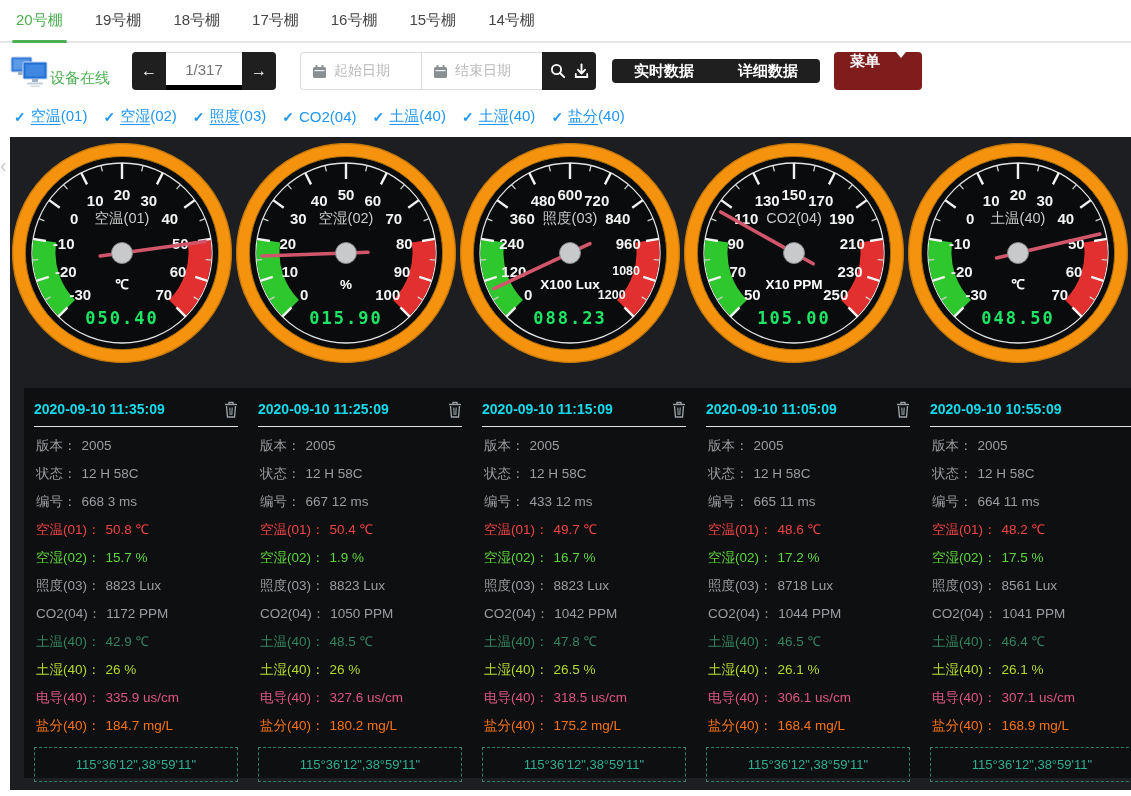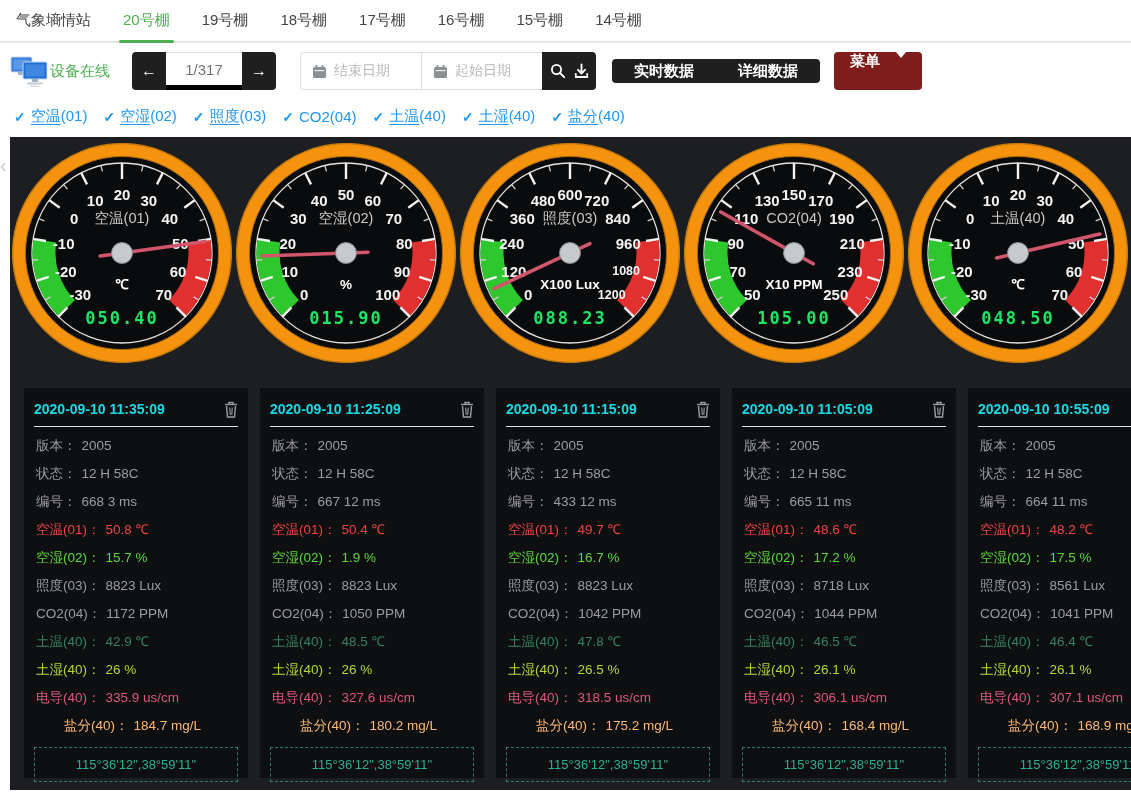--- a/index.html
+++ b/index.html
@@ -6,21 +6,21 @@
   body{width:1131px;height:796px;overflow:hidden;font-family:"Liberation Sans",sans-serif;position:relative;}
 
   
   .tabbar{display:flex;align-items:stretch;height:41px;border-bottom:2px solid #e6e6e6;background:#fff;}
   .tab{display:flex;align-items:center;padding:0 16px;font-size:15px;color:#454545;cursor:pointer;position:relative;white-space:nowrap;}
   .tab.active{color:#4caf50;}
   .tab.active::after{content:"";position:absolute;left:12px;right:12px;bottom:-2px;height:3px;background:#4caf50;border-radius:2px;}
 
   
   .toolbar{height:56px;display:flex;align-items:center;padding-left:10px;}
-  .device{display:flex;align-items:center;gap:0;width:112px;}
+  .device{display:flex;align-items:flex-end;gap:0;width:112px;}
   .device-label{color:#4caf50;font-size:15px;}
   .pager{display:flex;margin-left:10px;height:38px;}
   .pager-btn{width:34px;background:#1f1f1f;color:#fff;border:none;display:flex;align-items:center;justify-content:center;font-size:16px;cursor:pointer;}
   .pager-btn.left{border-radius:4px 0 0 4px;}
   .pager-btn.right{border-radius:0 4px 4px 0;}
   .pager-display{width:76px;border-top:1px solid #dcdcdc;border-bottom:5px solid #000000;display:flex;align-items:center;justify-content:center;font-size:15px;color:#737373;background:#fff;}
   .dates{display:flex;margin-left:24px;height:38px;border:1px solid #dcdcdc;border-right:none;border-radius:4px 0 0 4px;box-sizing:border-box;}
   .date-input{width:108px;display:flex;align-items:center;gap:8px;padding-left:12px;cursor:text;}
   .date-input + .date-input{border-left:1px solid #dcdcdc;}
   .date-placeholder{color:#b9b9b9;font-size:14px;}
@@ -33,46 +33,45 @@
 
   
   .filters{display:flex;gap:16px;padding:8px 0 9px 14px;align-items:center;height:19px;}
   .filter{display:flex;align-items:center;gap:5px;color:#2196f3;font-size:15px;cursor:pointer;white-space:nowrap;}
   .filter .check{font-weight:bold;font-size:14px;}
   .filter .uline{text-decoration:underline;text-underline-offset:3px;}
 
   
   .panel{margin-left:10px;margin-top:2px;height:653px;background:#1c1e21;overflow:hidden;position:relative;}
   .gauges-row{display:flex;gap:4px;padding:6px 0 0 2px;}
-  .cards-row{display:flex;gap:12px;padding:25px 0 0 14px;}
+  .cards-row{display:flex;gap:0;padding:25px 0 0 14px;}
 
   
   .card{width:224px;min-width:224px;height:390px;background:#0e0f11;box-sizing:border-box;position:relative;}
   .card-header{height:34px;margin:0 10px;display:flex;align-items:center;justify-content:space-between;border-bottom:1px solid #dfe3e6;padding-top:4px;}
   .card-time{color:#17d9e9;font-weight:bold;font-size:14px;}
   .trash-btn{background:none;border:none;cursor:pointer;padding:0;display:flex;}
   .card-rows{padding:12px 12px 0;}
   .crow{height:14px;line-height:14px;margin-bottom:14px;font-size:13.5px;white-space:nowrap;}
   .crow .val{margin-left:5px;}
   .c-gray{color:#9b9da0;}
   .c-magenta{color:#ef4444;}
   .c-green{color:#5cd63e;}
   .c-teal{color:#35825e;}
   .c-ygreen{color:#b3d832;}
   .c-pink{color:#de5680;}
-  .c-pale{color:#fdba74;margin-left:28px;}
+  .c-pale{color:#f97316;}
   .gps-box{margin:8px 10px 0;border:1px dashed #2c7f66;color:#2fae92;text-align:center;padding:9px 2px;font-size:13px;white-space:nowrap;overflow:hidden;}
 
   .left-chevron{position:absolute;left:0;top:155px;color:#c9c9c9;font-size:20px;line-height:20px;cursor:pointer;width:10px;}
 </style>
 </head>
 <body>
 
 <div class="tabbar">
-    <div class="tab">气象墒情站</div>
     <div class="tab active">20号棚</div>
     <div class="tab">19号棚</div>
     <div class="tab">18号棚</div>
     <div class="tab">17号棚</div>
     <div class="tab">16号棚</div>
     <div class="tab">15号棚</div>
     <div class="tab">14号棚</div>
   </div>
 
 <div class="toolbar">
@@ -97,30 +96,30 @@
   </div>
 
   <div class="dates">
     <div class="date-input">
       <svg width="13" height="13" viewBox="0 0 13 13">
         <rect x="0" y="2" width="13" height="11" rx="1.5" fill="#8a8f94"></rect>
         <rect x="2.5" y="0" width="2" height="3.5" rx="0.8" fill="#8a8f94"></rect>
         <rect x="8.5" y="0" width="2" height="3.5" rx="0.8" fill="#8a8f94"></rect>
         <rect x="1.5" y="5" width="10" height="1.2" fill="#fff" opacity="0.85"></rect>
       </svg>
-      <span class="date-placeholder">结束日期</span>
+      <span class="date-placeholder">起始日期</span>
     </div>
     <div class="date-input">
       <svg width="13" height="13" viewBox="0 0 13 13">
         <rect x="0" y="2" width="13" height="11" rx="1.5" fill="#8a8f94"></rect>
         <rect x="2.5" y="0" width="2" height="3.5" rx="0.8" fill="#8a8f94"></rect>
         <rect x="8.5" y="0" width="2" height="3.5" rx="0.8" fill="#8a8f94"></rect>
         <rect x="1.5" y="5" width="10" height="1.2" fill="#fff" opacity="0.85"></rect>
       </svg>
-      <span class="date-placeholder">起始日期</span>
+      <span class="date-placeholder">结束日期</span>
     </div>
   </div>
   <div class="search-block">
     <svg width="16" height="16" viewBox="0 0 16 16" style="cursor:pointer">
       <circle cx="6.5" cy="6.5" r="4.6" fill="none" stroke="#fff" stroke-width="1.8"></circle>
       <line x1="10" y1="10" x2="14.2" y2="14.2" stroke="#fff" stroke-width="1.9" stroke-linecap="round"></line>
     </svg>
     <svg width="15" height="16" viewBox="0 0 15 16" style="cursor:pointer">
       <line x1="7.5" y1="1.5" x2="7.5" y2="9.5" stroke="#fff" stroke-width="1.9" stroke-linecap="round"></line>
       <path d="M4 6.8 L7.5 10.5 L11 6.8" fill="none" stroke="#fff" stroke-width="1.9" stroke-linecap="round" stroke-linejoin="round"></path>

